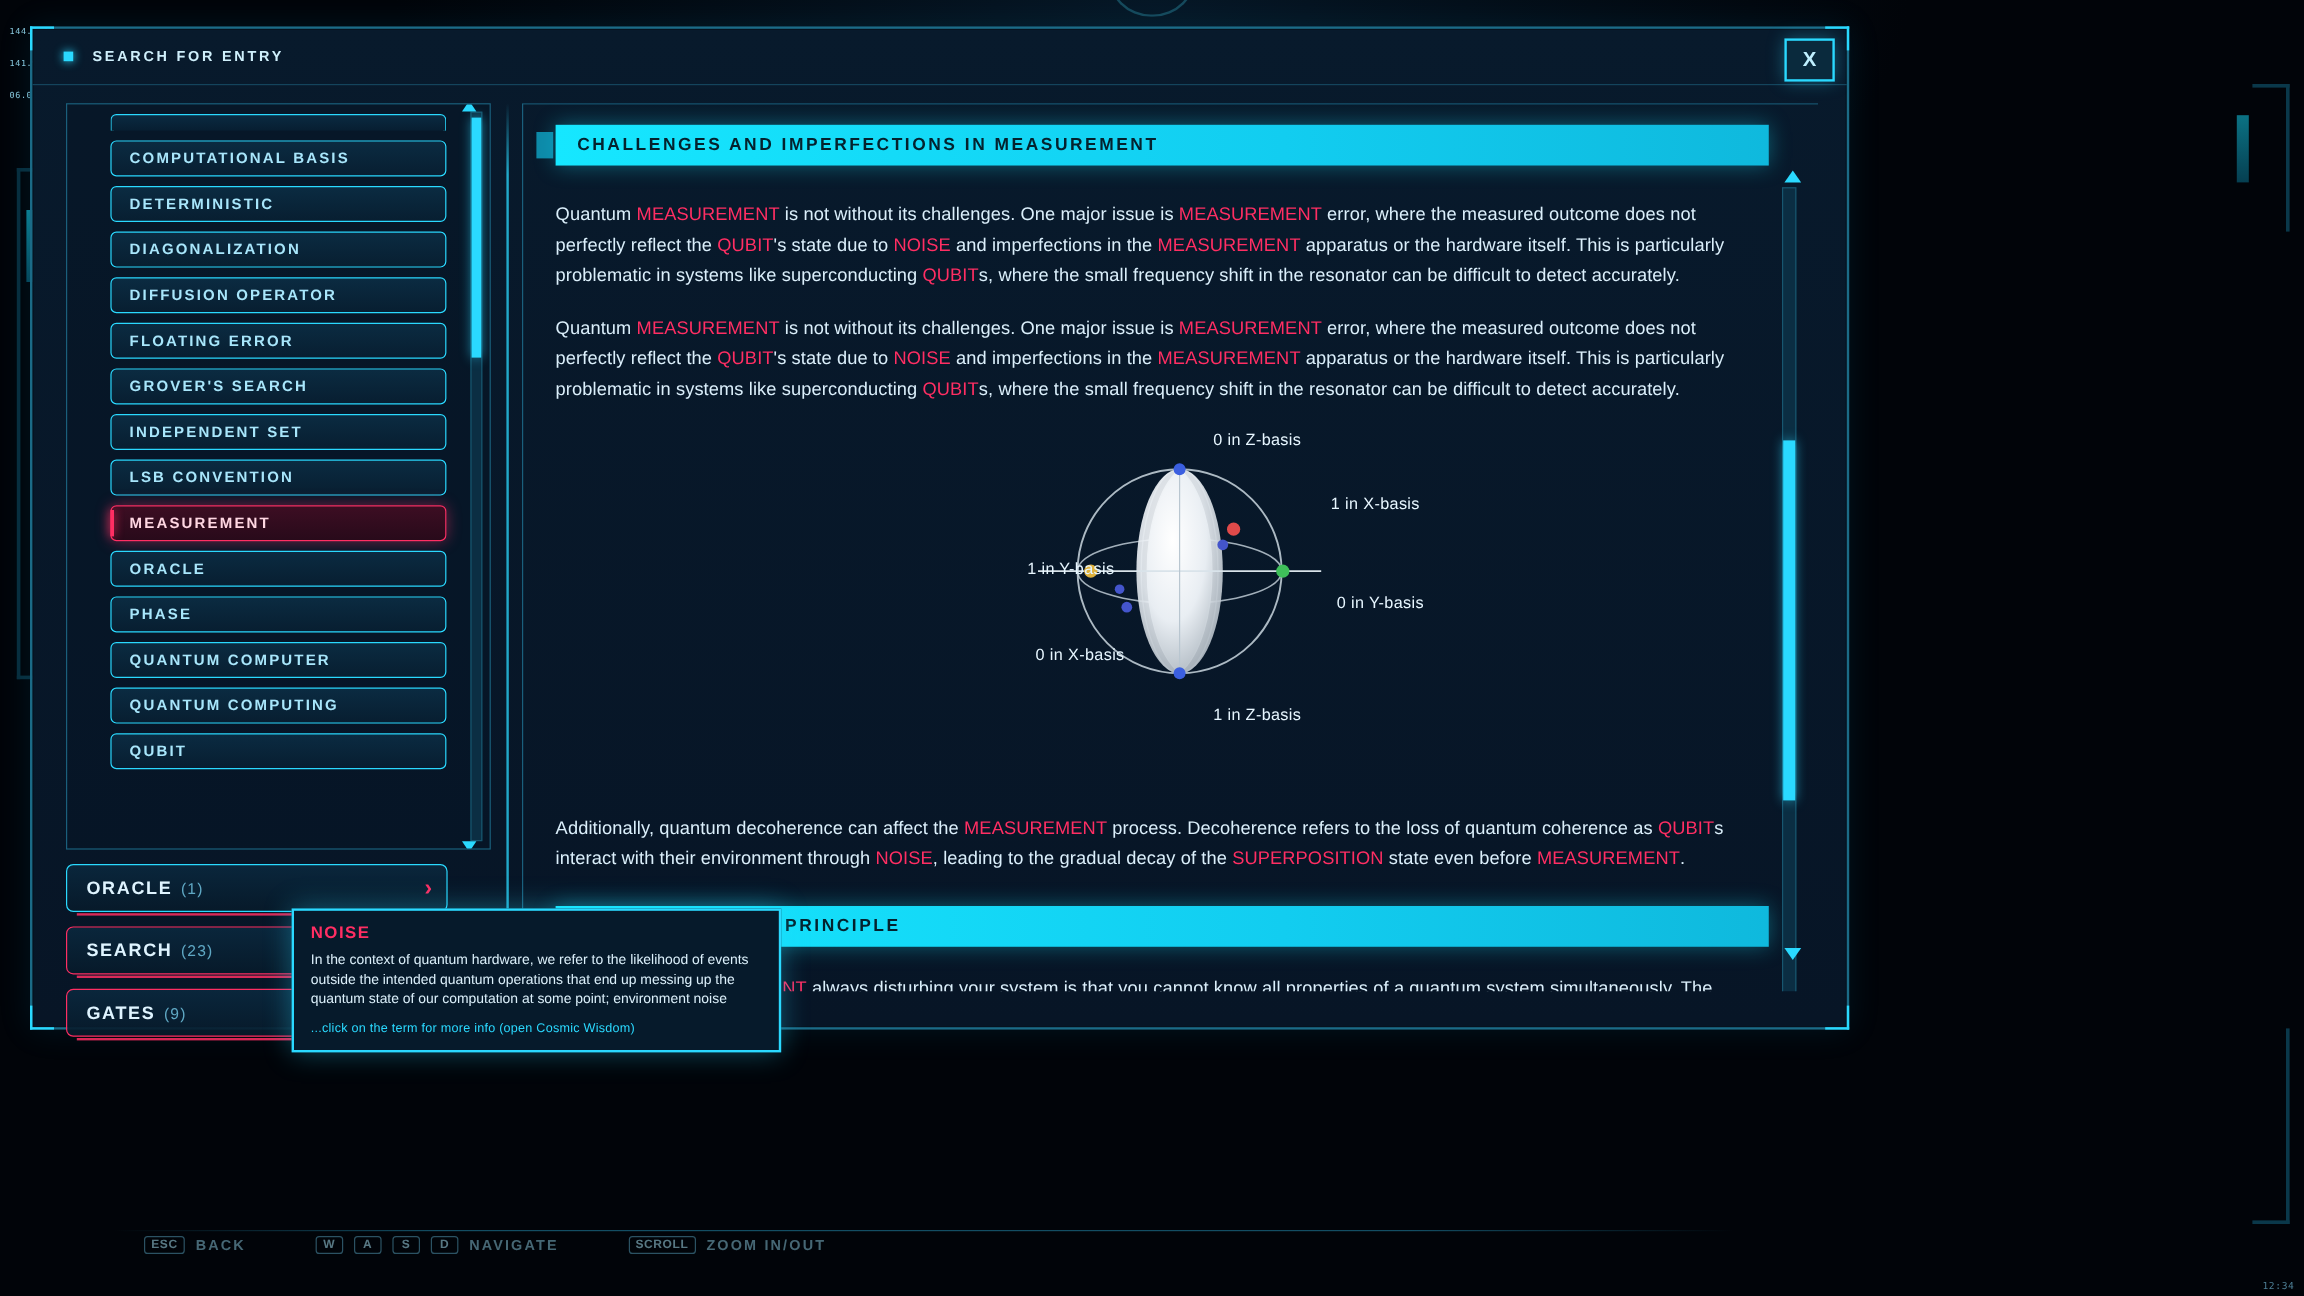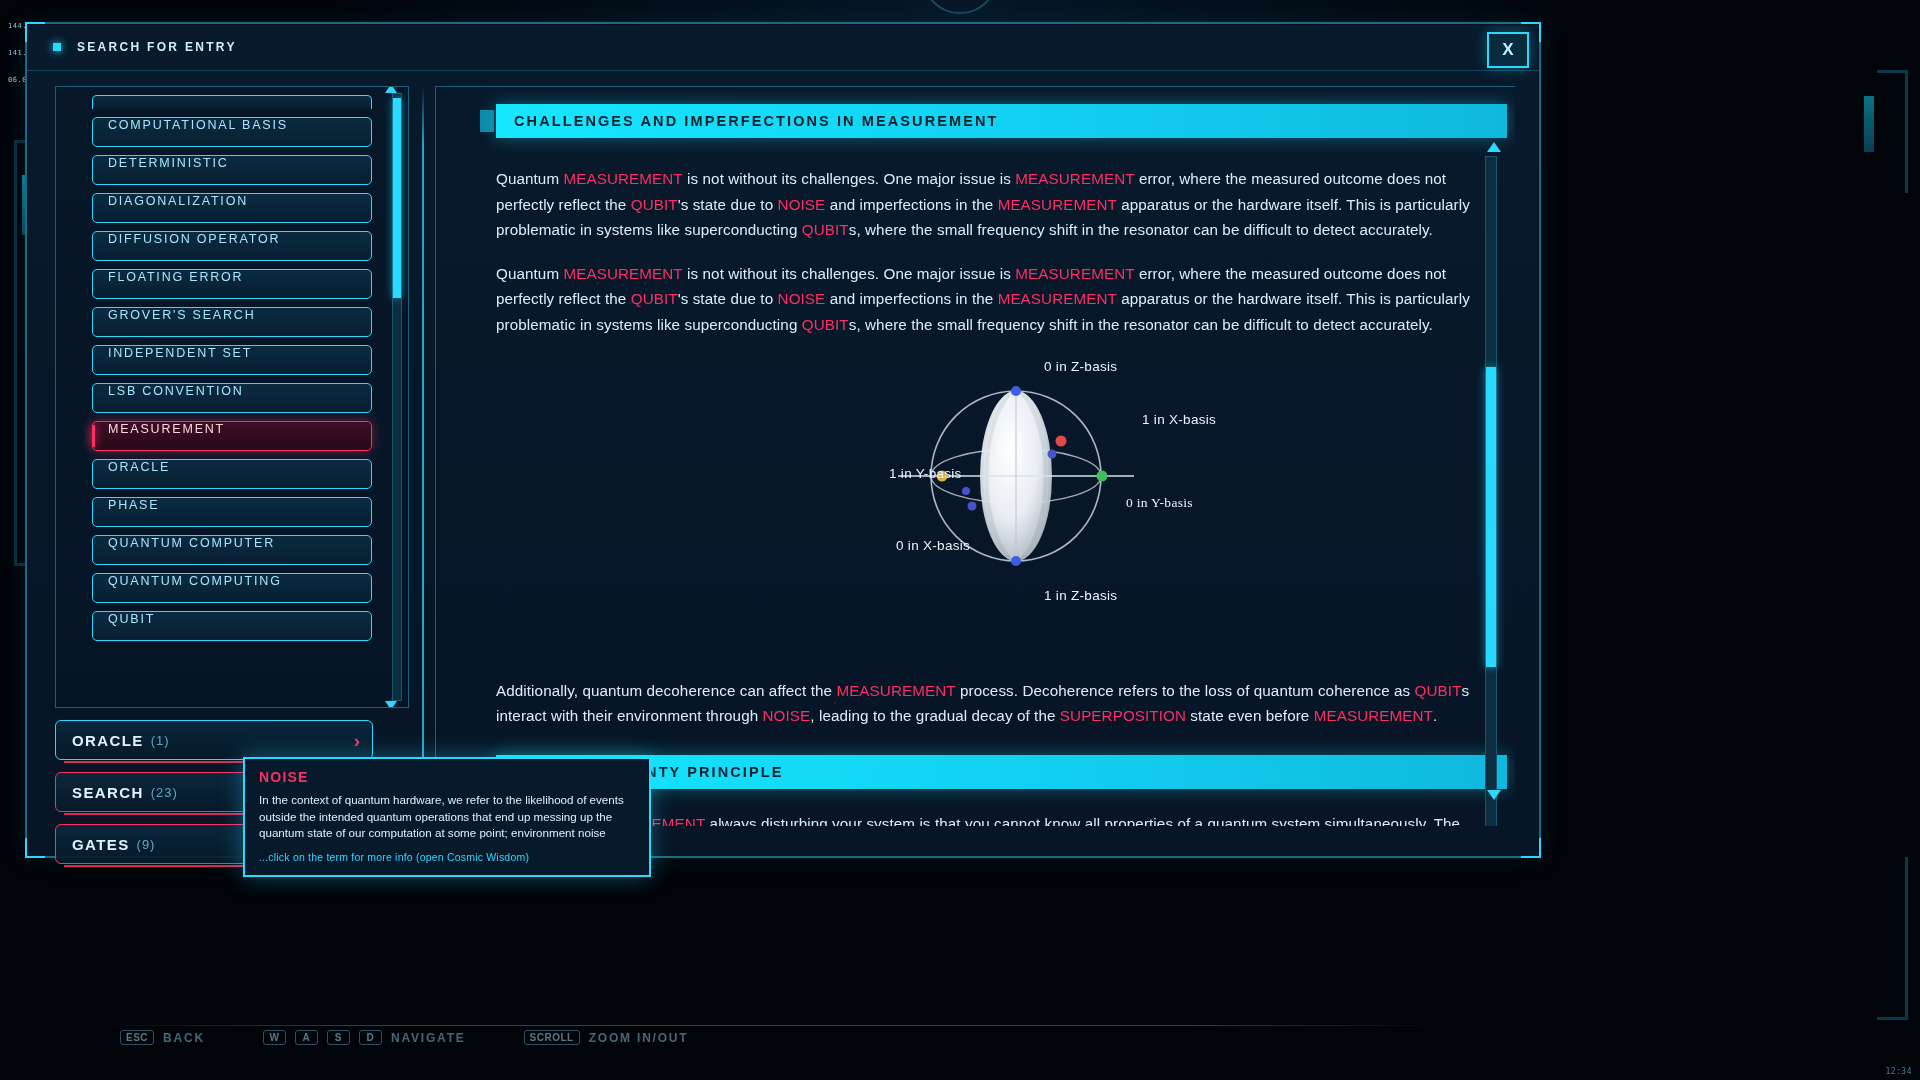--- a/index.html
+++ b/index.html
@@ -199,30 +199,31 @@
     position: absolute;
     left: 0; top: 0;
     width: 330px;
     padding: 8px 0 8px 0;
   }
   .entry {
     position: relative;
     margin: 0 14px 8px 36px;
     height: 30px;
     display: flex;
-    align-items: flex-start;
+    align-items: center;
     border: 1px solid #2ad9ff;
     border-radius: 5px;
     background: linear-gradient(180deg, rgba(12,50,74,0.75), rgba(8,33,52,0.75));
     color: #a8e6fb;
     font-size: 12.5px;
     letter-spacing: 1.8px;
     padding-left: 15px;
     cursor: pointer;
     box-sizing: border-box;
+    font-weight: bold;
   }
   .entry.partial {
     height: 14px;
     border-bottom: none;
     border-radius: 5px 5px 0 0;
     overflow: hidden;
     color: transparent;
   }
   .entry.selected {
     border-color: #ff2e63;
@@ -338,21 +339,20 @@
     height: 100%;
     border: 1px solid #1a5f7c;
     pointer-events: none;
   }
   .content-inner {
     position: absolute;
     left: 0; top: 0;
     width: 1065px;
     padding: 18px 26px 0 28px;
     box-sizing: border-box;
-    margin-left: 33px;
   }
 
   .section-header {
     position: relative;
     height: 34px;
     background: linear-gradient(90deg, #16e7ff, #12cdf0 60%, #0fb9dd);
     display: flex;
     align-items: center;
     padding-left: 18px;
     color: #04222e;
@@ -670,21 +670,21 @@
             <circle cx="565" cy="85" r="5.5" fill="#e04a4a"></circle>
             <circle cx="556" cy="98" r="4.5" fill="#4455cc"></circle>
             <circle cx="476" cy="150" r="4.5" fill="#4455cc"></circle>
             <circle cx="606" cy="120" r="5.5" fill="#3fbf5a"></circle>
             <circle cx="446" cy="120" r="5.5" fill="#e0b23c"></circle>
             <circle cx="470" cy="135" r="4" fill="#4455cc"></circle>
           </svg>
           <div class="fig-label" style="left:548px;top:3px;">0 in Z-basis</div>
           <div class="fig-label" style="left:646px;top:56px;">1 in X-basis</div>
           <div class="fig-label" style="left:393px;top:110px;">1 in Y-basis</div>
-          <div class="fig-label" style="left:630px;top:139px;font-family:Liberation Serif, serif;">0 in Y-basis</div>
+          <div class="fig-label" style="left:651px;top:139px;">0 in Y-basis</div>
           <div class="fig-label" style="left:400px;top:182px;">0 in X-basis</div>
           <div class="fig-label" style="left:548px;top:232px;">1 in Z-basis</div>
         </div>
 
         <p class="para" id="para3"><span>Additionally, quantum decoherence can affect the </span><span class="kw">MEASUREMENT</span><span> process. Decoherence refers to the loss of quantum coherence as </span><span class="kw">QUBIT</span><span>s interact with their environment through </span><span class="kw">NOISE</span><span>, leading to the gradual decay of the </span><span class="kw">SUPERPOSITION</span><span> state even before </span><span class="kw">MEASUREMENT</span><span>.</span></p>
 
         <div class="section-header" style="margin-top:26px;margin-bottom:22px;">THE UNCERTAINTY PRINCIPLE</div>
 
         <p class="para" id="para4"><span>The result of </span><span class="kw">MEASUREMENT</span><span> always disturbing your system is that you cannot know all properties of a quantum system simultaneously. The</span></p>
       </div>

